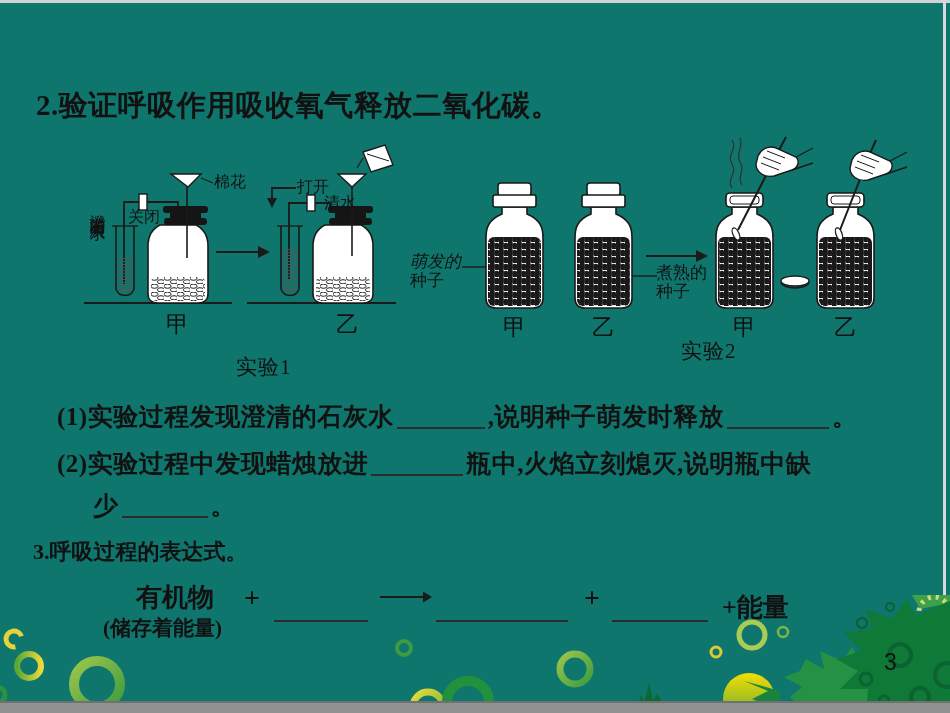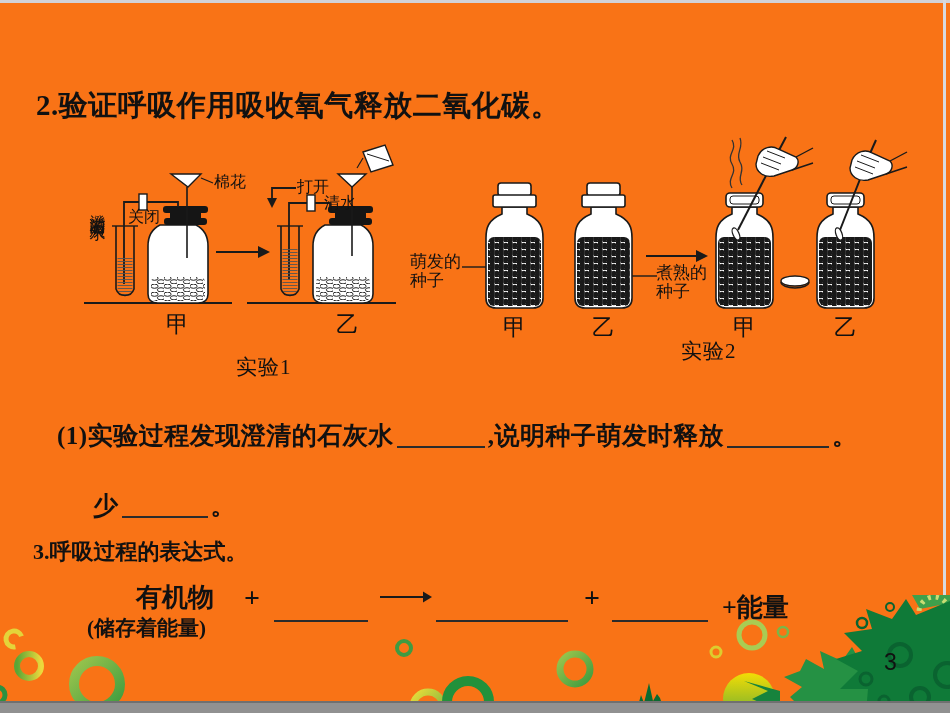--- a/index.html
+++ b/index.html
@@ -1,18 +1,18 @@
 <!DOCTYPE html>
 <html><head>
 <meta charset="utf-8">
 <style>
   html,body{margin:0;padding:0;background:#e9e9e9;}
   .slide{
     position:relative; width:950px; height:713px; margin:0 auto;
-    background:#f97316; overflow:hidden;
+    background:#0f766e; overflow:hidden;
     font-family:"Liberation Serif","DejaVu Serif",serif; color:#111;
   }
   .top-border{position:absolute;left:0;top:0;width:950px;height:3px;background:#d2d2d8;}
   .right-border{position:absolute;left:943px;top:0;width:3px;height:713px;background:#d8d8dd;}
   .bottom-bar{position:absolute;left:0;top:701px;width:950px;height:12px;background:#919191;border-top:2px solid #707070;box-sizing:border-box;z-index:6;}
   .title{position:absolute;left:36px;top:86px;font-size:29px;font-weight:600;letter-spacing:0.5px;white-space:nowrap;}
   .diagram{position:absolute;}
   .d1{left:60px;top:140px;width:340px;height:245px;}
   .d2{left:400px;top:130px;width:545px;height:260px;}
   .diagram svg{position:absolute;left:0;top:0;}
@@ -188,44 +188,47 @@
           <path d="M452,30 C456,21 466,19 472,23 L490,31 C494,35 492,42 486,44 L468,50 C458,52 450,46 450,38 Z" fill="#fff" stroke="#1a1a1a" stroke-width="1.4"></path>
           <line x1="457" y1="31" x2="475" y2="38" stroke="#1a1a1a" stroke-width="1"></line>
           <line x1="455" y1="37" x2="473" y2="44" stroke="#1a1a1a" stroke-width="1"></line>
           <line x1="461" y1="25" x2="479" y2="32" stroke="#1a1a1a" stroke-width="1"></line>
           <line x1="490" y1="31" x2="507" y2="22" stroke="#1a1a1a" stroke-width="1.4"></line>
           <line x1="486" y1="44" x2="507" y2="37" stroke="#1a1a1a" stroke-width="1.4"></line>
         </g>
       </g>
     </svg>
 
-    <span class="lbl" style="left:10px;top:122px;font-size:17px;">萌发的</span>
+    <span class="lbl" style="left:10px;top:122px;font-size:17px;font-style:italic;">萌发的</span>
     <span class="lbl" style="left:10px;top:141px;font-size:17px;">种子</span>
     <span class="lbl" style="left:256px;top:133px;font-size:17px;">煮熟的</span>
     <span class="lbl" style="left:256px;top:152px;font-size:17px;">种子</span>
     <span class="lbl jar-lbl" style="left:103px;top:185px;">甲</span>
     <span class="lbl jar-lbl" style="left:192px;top:185px;">乙</span>
     <span class="lbl jar-lbl" style="left:333px;top:185px;">甲</span>
     <span class="lbl jar-lbl" style="left:434px;top:185px;">乙</span>
     <span class="lbl cap-lbl" style="left:281px;top:209px;">实验2</span>
   </div>
 
-  <div class="qline" style="left:57px;top:418px;">
+  <div class="qline" style="left:57px;top:399px;">
     <span>(1)实验过程发现澄清的石灰水</span><span class="blank" style="width:88px;"></span><span>,说明种子萌发时释放</span><span class="blank" style="width:102px;"></span><span>。</span>
   </div>
 
+  <div class="qline" style="left:57px;top:446px;">
+    <span>(2)实验过程中发现蜡烛放进</span><span class="blank" style="width:92px;"></span><span>瓶中,火焰立刻熄灭,说明瓶中缺</span>
+  </div>
   <div class="qline" style="left:93px;top:488px;">
     <span>少</span><span class="blank" style="width:86px;"></span><span>。</span>
   </div>
 
   <div class="sec3">3.呼吸过程的表达式。</div>
 
   <div class="expr">
     <div class="abs" style="left:120px;top:2px;width:110px;text-align:center;font-size:26px;">有机物</div>
-    <div class="abs" style="left:64px;top:36px;width:165px;text-align:center;font-size:21px;">(储存着能量)</div>
+    <div class="abs" style="left:80px;top:36px;width:165px;text-align:center;font-size:21px;">(储存着能量)</div>
     <div class="abs" style="left:244px;top:4px;font-size:28px;">+</div>
     <div class="bl" style="left:274px;width:94px;"></div>
     <svg class="abs" style="left:380px;top:12px;" width="52" height="14" viewBox="0 0 52 14">
       <line x1="0" y1="7" x2="43" y2="7" stroke="#1a1a1a" stroke-width="2.2"></line>
       <polygon points="43,1.5 52,7 43,12.5" fill="#1a1a1a"></polygon>
     </svg>
     <div class="bl" style="left:436px;width:132px;"></div>
     <div class="abs" style="left:584px;top:4px;font-size:28px;">+</div>
     <div class="bl" style="left:612px;width:96px;"></div>
     <div class="abs" style="left:722px;top:2px;font-size:26px;margin-top:10px;">+能量</div>

